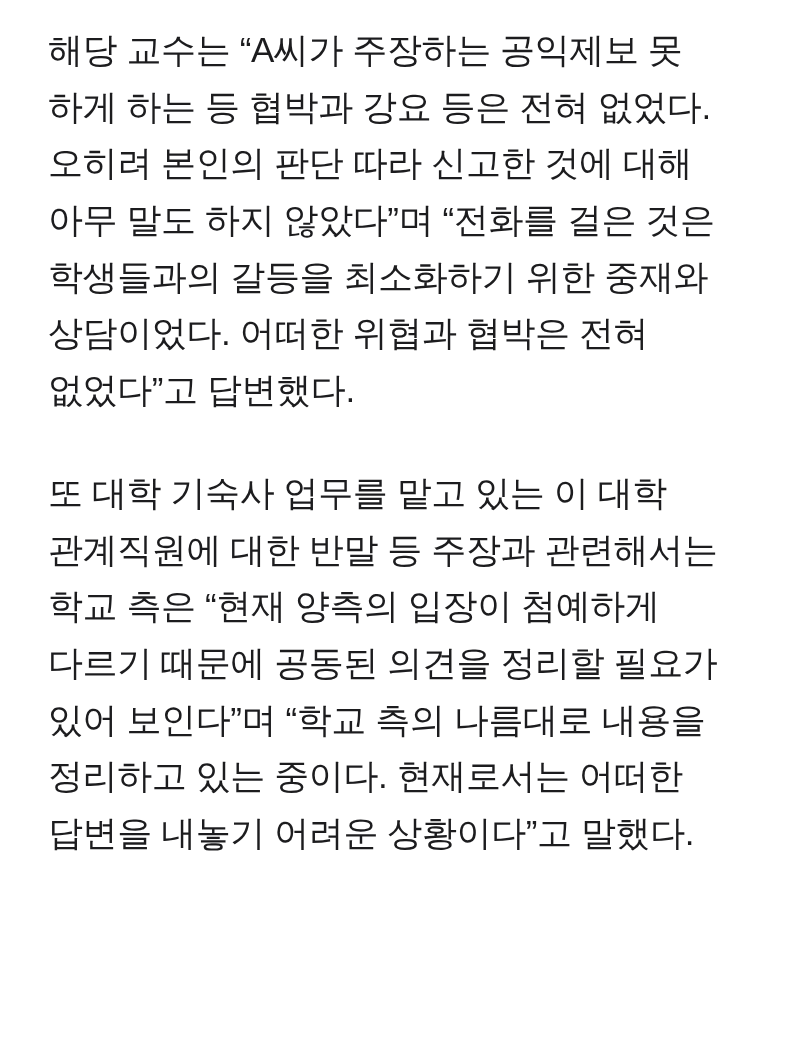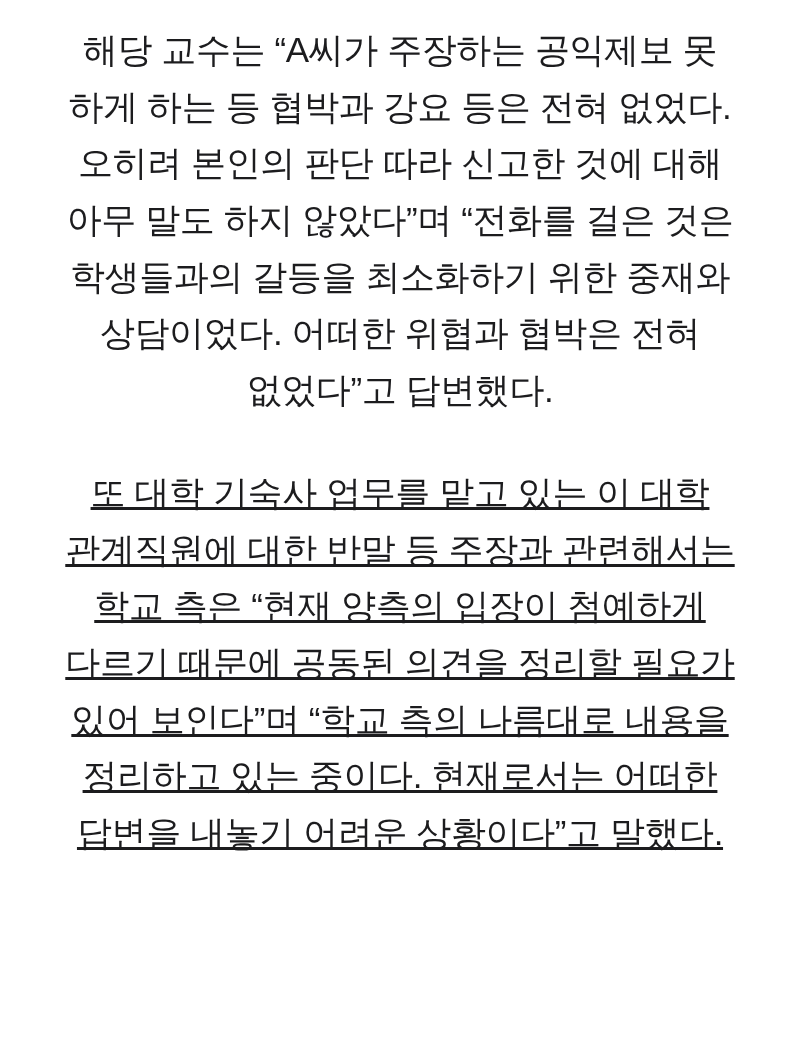--- a/index.html
+++ b/index.html
@@ -21,26 +21,25 @@
     width: 800px;
     padding: 22px 48px 0 48px;
   }
   .para {
     font-size: 35px;
     line-height: 1.62;
     letter-spacing: -0.4px;
     color: #1c1c1e;
     margin: 0 0 46px 0;
     word-break: keep-all;
-    text-align: center;
+    text-align: left;
     font-weight: 400;
   }
   .para:last-child {
     margin-bottom: 0;
-    text-decoration: underline;
   }
 </style>
 </head>
 <body>
 
 <div class="article">
   <p class="para">해당 교수는 “A씨가 주장하는 공익제보 못 하게 하는 등 협박과 강요 등은 전혀 없었다. 오히려 본인의 판단 따라 신고한 것에 대해 아무 말도 하지 않았다”며 “전화를 걸은 것은 학생들과의 갈등을 최소화하기 위한 중재와 상담이었다. 어떠한 위협과 협박은 전혀 없었다”고 답변했다.</p>
   <p class="para">또 대학 기숙사 업무를 맡고 있는 이 대학 관계직원에 대한 반말 등 주장과 관련해서는 학교 측은 “현재 양측의 입장이 첨예하게 다르기 때문에 공동된 의견을 정리할 필요가 있어 보인다”며 “학교 측의 나름대로 내용을 정리하고 있는 중이다. 현재로서는 어떠한 답변을 내놓기 어려운 상황이다”고 말했다.</p>
 </div>
 

